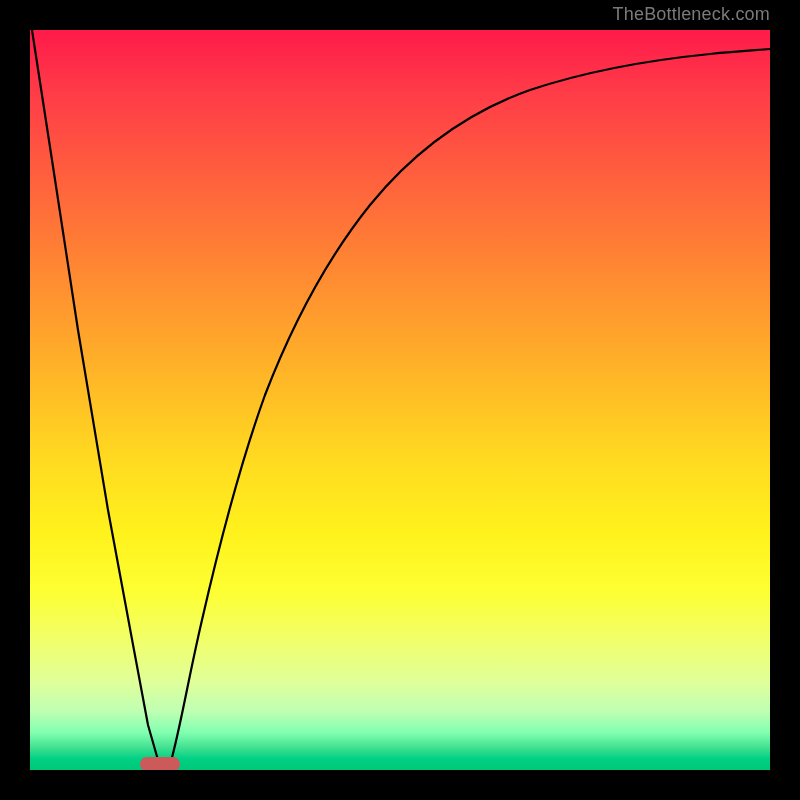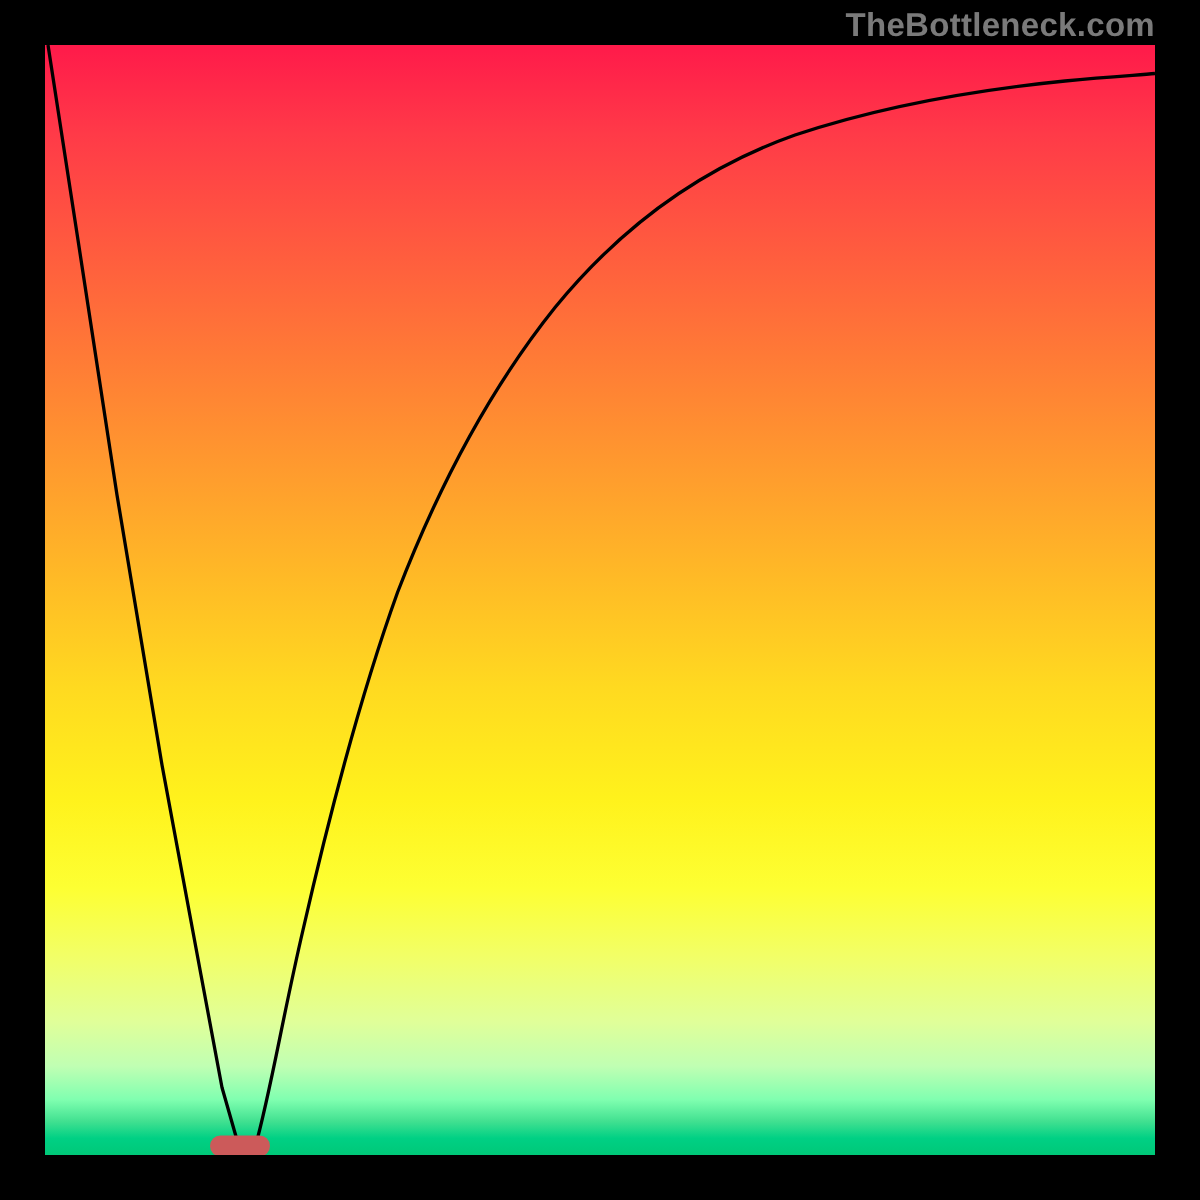--- a/index.html
+++ b/index.html
@@ -58,22 +58,22 @@
     width: 40px;
     height: 14px;
     border-radius: 7px;
     background: #cc5a5a;
   }
   .attribution {
     position: absolute;
     top: 4px;
     right: 30px;
     color: #7a7a7a;
-    font-size: 22px;
-    font-weight: 700;
+    font-size: 18px;
+    font-weight: 400;
     letter-spacing: 0.2px;
   }
 </style>
 </head>
 <body>
 
 <div class="plot-area">
   <div class="gradient"></div>
 
   <svg class="curves" viewBox="0 0 740 740" preserveAspectRatio="none">

